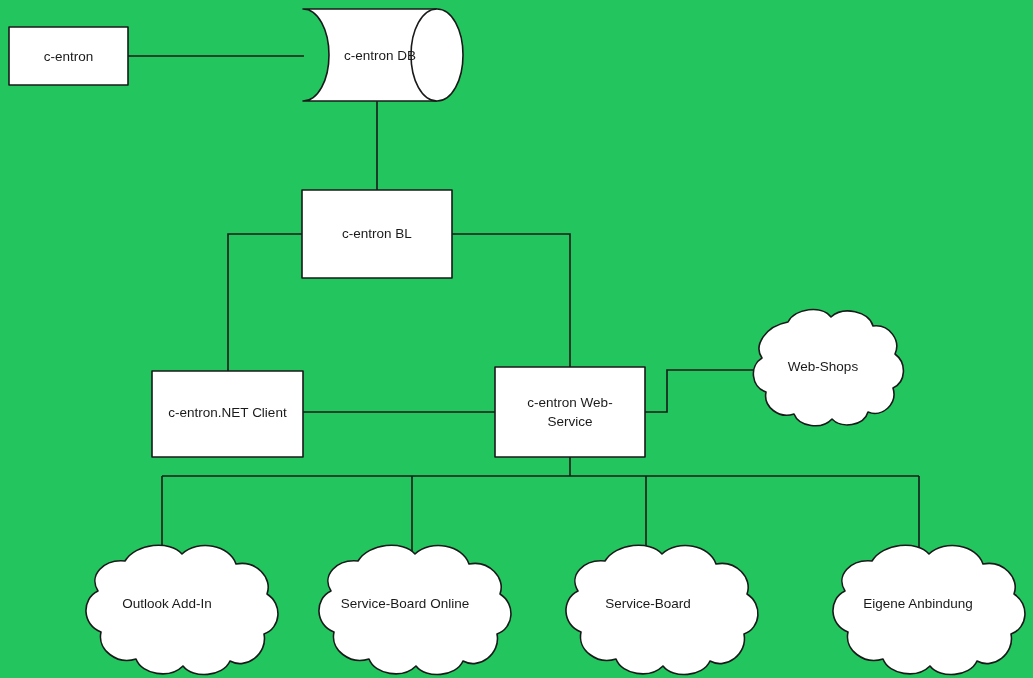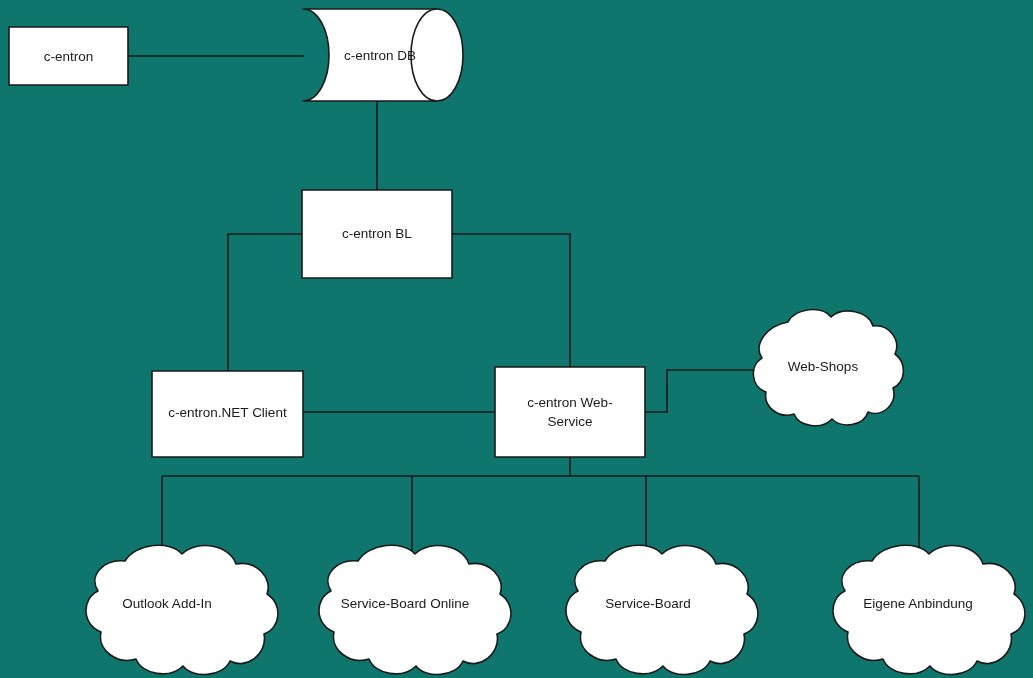--- a/index.html
+++ b/index.html
@@ -8,21 +8,21 @@
     padding: 0;
     background: #ffffff;
   }
   body {
     font-family: "Liberation Sans", sans-serif;
   }
   #canvas {
     position: relative;
     width: 1033px;
     height: 678px;
-    background: #0f766e;
+    background: #22c55e;
     overflow: hidden;
     text-decoration: underline;
   }
   #diagram-svg {
     position: absolute;
     left: 0;
     top: 0;
     width: 1033px;
     height: 678px;
     display: block;

